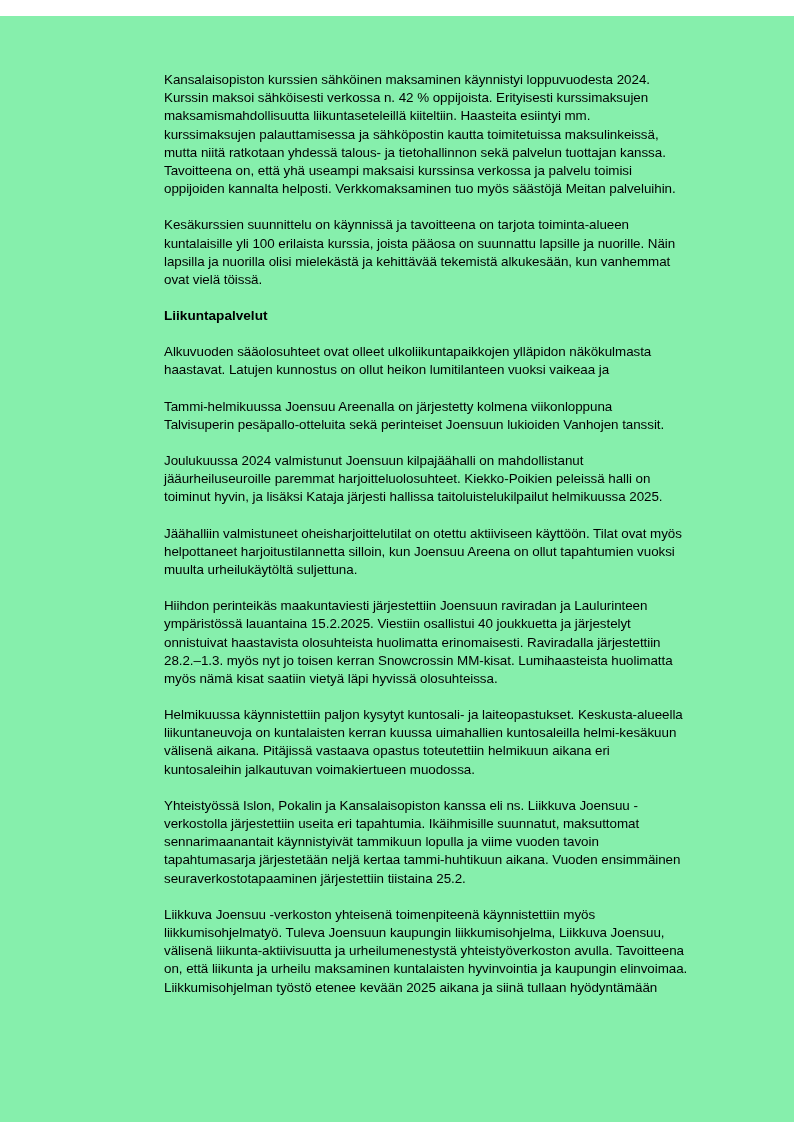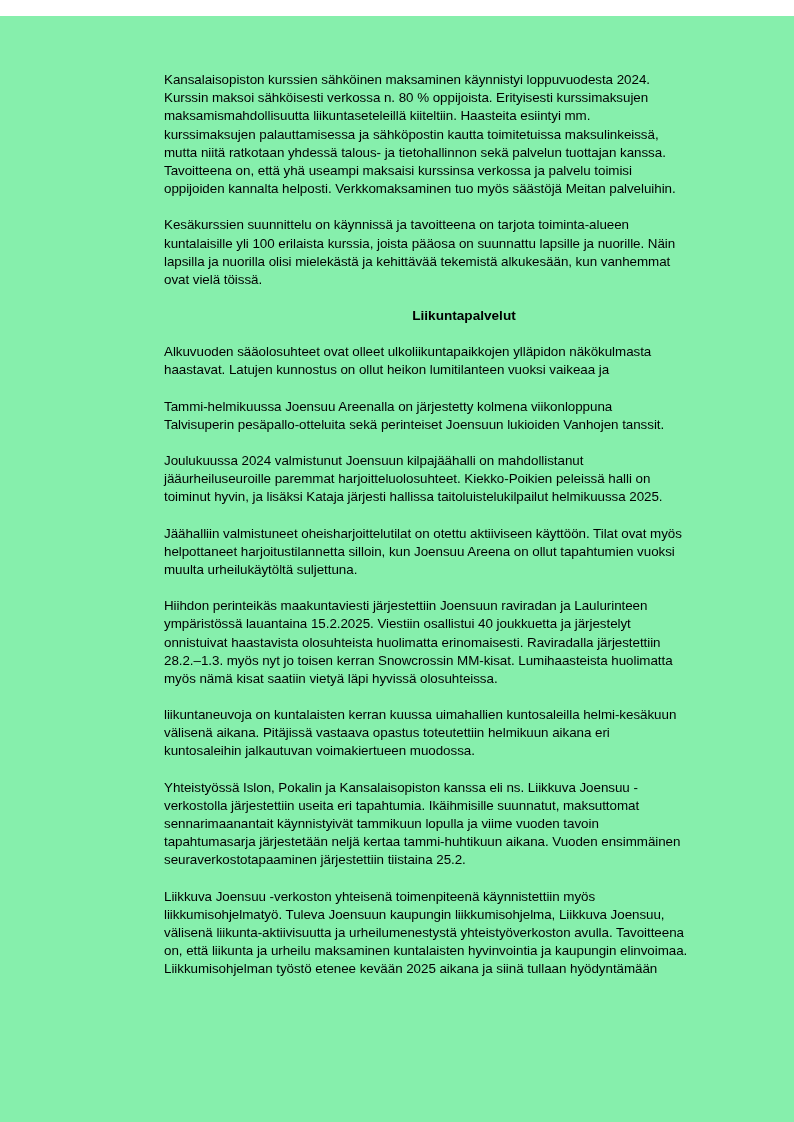--- a/index.html
+++ b/index.html
@@ -38,32 +38,31 @@
       white-space: nowrap;
       letter-spacing: -0.05px;
     }
     .heading {
       font-weight: bold;
       font-size: 13.6px;
       line-height: 18.2px;
       height: 18.2px;
       margin: 0 0 18px 0;
       white-space: nowrap;
-      text-align: center;
     }
   </style>
 </head>
 <body>
 
 <div class="page">
   <div class="content">
 
     <p class="para">
       <span class="line">Kansalaisopiston kurssien sähköinen maksaminen käynnistyi loppuvuodesta 2024.</span>
-      <span class="line">Kurssin maksoi sähköisesti verkossa n. 80 % oppijoista. Erityisesti kurssimaksujen</span>
+      <span class="line">Kurssin maksoi sähköisesti verkossa n. 42 % oppijoista. Erityisesti kurssimaksujen</span>
       <span class="line">maksamismahdollisuutta liikuntaseteleillä kiiteltiin. Haasteita esiintyi mm.</span>
       <span class="line">kurssimaksujen palauttamisessa ja sähköpostin kautta toimitetuissa maksulinkeissä,</span>
       <span class="line">mutta niitä ratkotaan yhdessä talous- ja tietohallinnon sekä palvelun tuottajan kanssa.</span>
       <span class="line">Tavoitteena on, että yhä useampi maksaisi kurssinsa verkossa ja palvelu toimisi</span>
       <span class="line">oppijoiden kannalta helposti. Verkkomaksaminen tuo myös säästöjä Meitan palveluihin.</span>
     </p>
 
     <p class="para">
       <span class="line">Kesäkurssien suunnittelu on käynnissä ja tavoitteena on tarjota toiminta-alueen</span>
       <span class="line">kuntalaisille yli 100 erilaista kurssia, joista pääosa on suunnattu lapsille ja nuorille. Näin</span>
@@ -97,20 +96,21 @@
 
     <p class="para">
       <span class="line">Hiihdon perinteikäs maakuntaviesti järjestettiin Joensuun raviradan ja Laulurinteen</span>
       <span class="line">ympäristössä lauantaina 15.2.2025. Viestiin osallistui 40 joukkuetta ja järjestelyt</span>
       <span class="line">onnistuivat haastavista olosuhteista huolimatta erinomaisesti. Raviradalla järjestettiin</span>
       <span class="line">28.2.–1.3. myös nyt jo toisen kerran Snowcrossin MM-kisat. Lumihaasteista huolimatta</span>
       <span class="line">myös nämä kisat saatiin vietyä läpi hyvissä olosuhteissa.</span>
     </p>
 
     <p class="para">
+      <span class="line">Helmikuussa käynnistettiin paljon kysytyt kuntosali- ja laiteopastukset. Keskusta-alueella</span>
       <span class="line">liikuntaneuvoja on kuntalaisten kerran kuussa uimahallien kuntosaleilla helmi-kesäkuun</span>
       <span class="line">välisenä aikana. Pitäjissä vastaava opastus toteutettiin helmikuun aikana eri</span>
       <span class="line">kuntosaleihin jalkautuvan voimakiertueen muodossa.</span>
     </p>
 
     <p class="para">
       <span class="line">Yhteistyössä Islon, Pokalin ja Kansalaisopiston kanssa eli ns. Liikkuva Joensuu -</span>
       <span class="line">verkostolla järjestettiin useita eri tapahtumia. Ikäihmisille suunnatut, maksuttomat</span>
       <span class="line">sennarimaanantait käynnistyivät tammikuun lopulla ja viime vuoden tavoin</span>
       <span class="line">tapahtumasarja järjestetään neljä kertaa tammi-huhtikuun aikana. Vuoden ensimmäinen</span>

